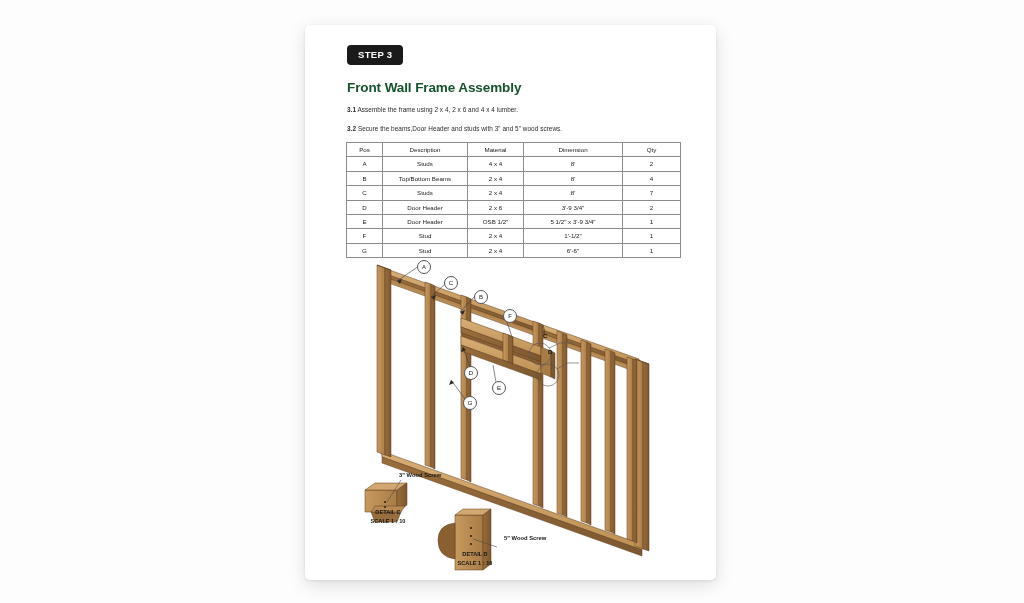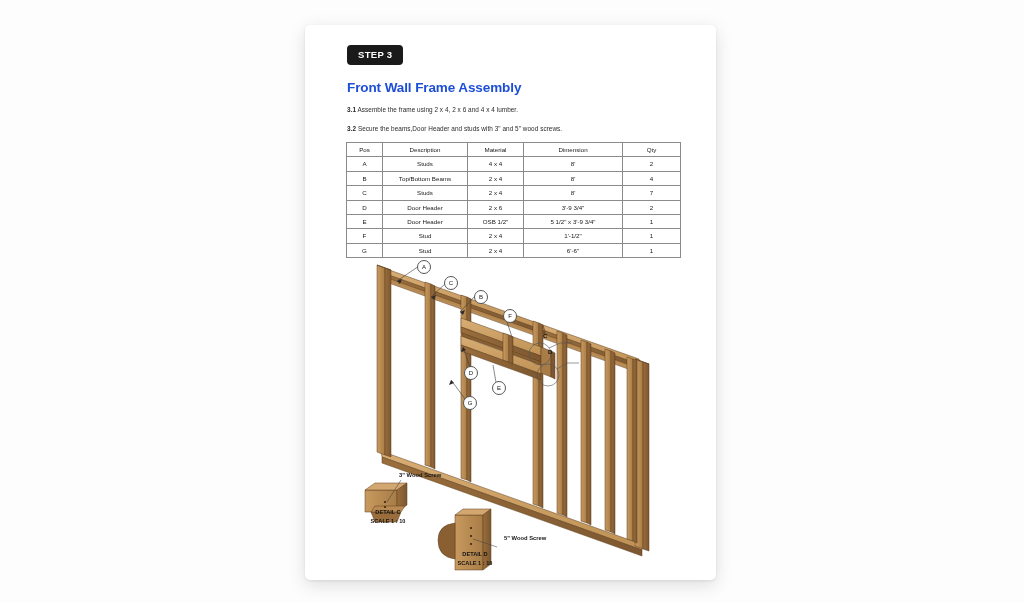--- a/index.html
+++ b/index.html
@@ -44,21 +44,21 @@
     border-radius: 4px;
     line-height: 1;
   }
   
   #doc-title {
     position: absolute;
     left: 42px;
     top: 55px;
     font-size: 13.5px;
     font-weight: bold;
-    color: #1d4ed8;
+    color: #14532d;
     letter-spacing: -0.1px;
   }
   .instruction {
     position: absolute;
     left: 42px;
     font-size: 6.4px;
     color: #2b2b2b;
     letter-spacing: 0.05px;
     white-space: nowrap;
   }

